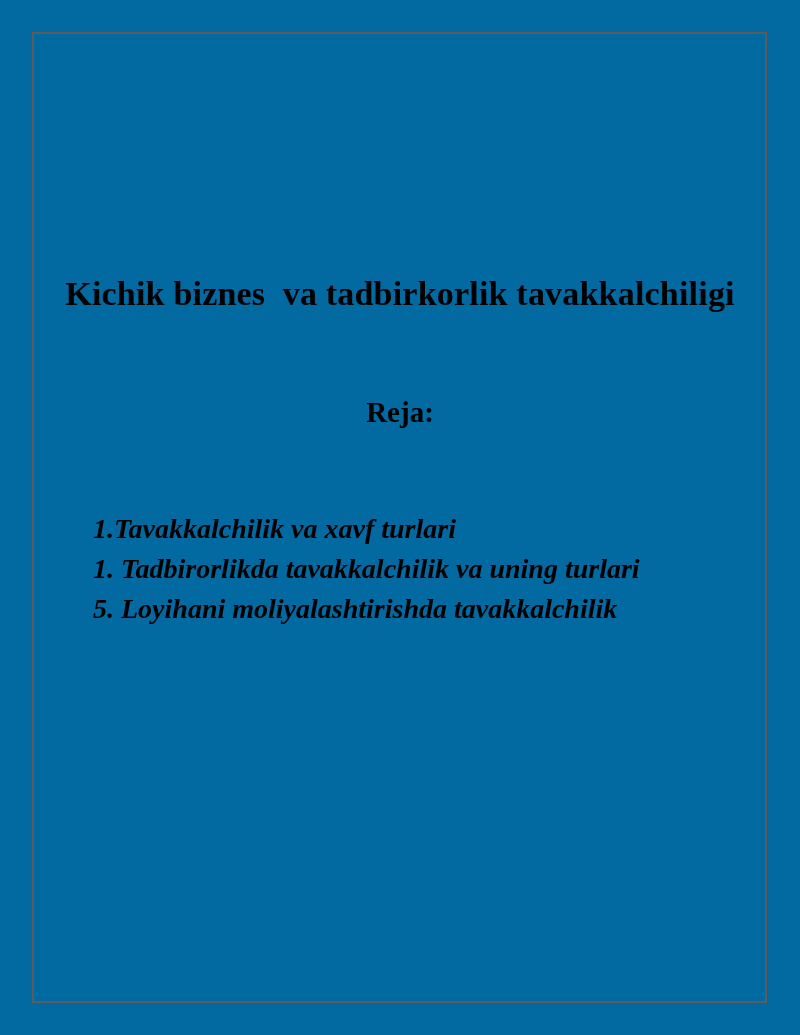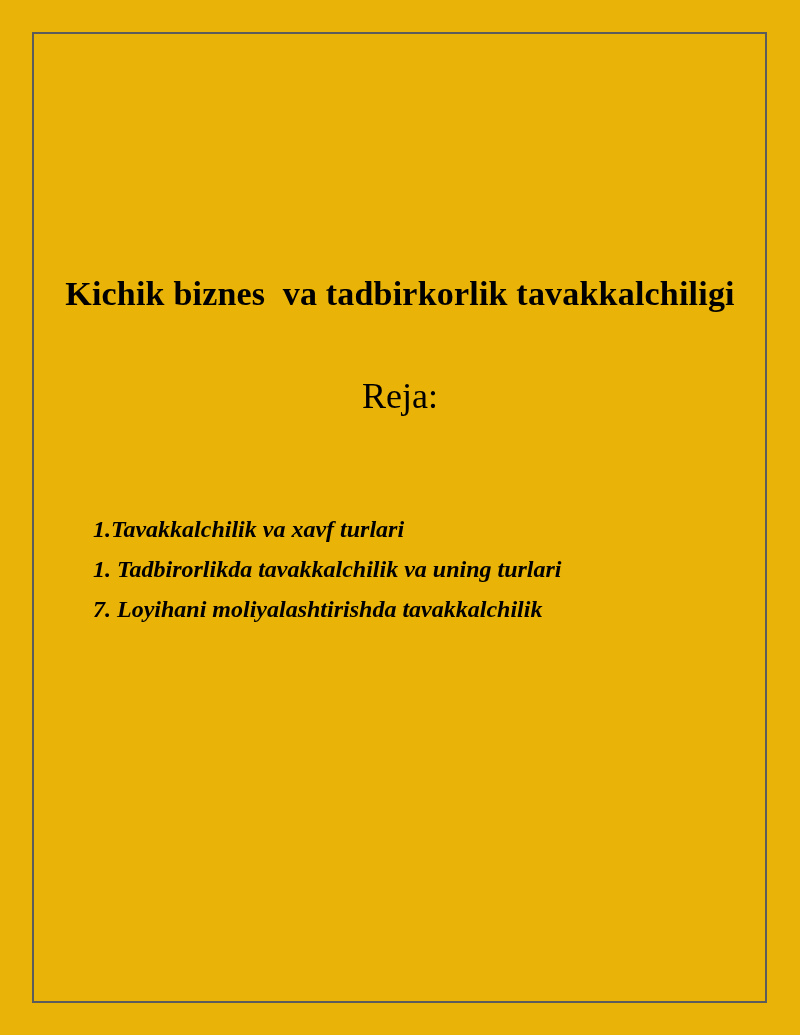--- a/index.html
+++ b/index.html
@@ -4,21 +4,21 @@
 <style>
   html, body {
     margin: 0;
     padding: 0;
     background: #ffffff;
   }
   .page {
     position: relative;
     width: 800px;
     height: 1035px;
-    background: #eab308;
+    background: #0369a1;
     overflow: hidden;
     font-family: "Liberation Serif", serif;
     color: #000000;
   }
   .page-border {
     position: absolute;
     left: 32px;
     top: 32px;
     width: 735px;
     height: 971px;
@@ -39,34 +39,34 @@
     white-space: pre-wrap;
   }
   .doc-title .title-line {
     display: block;
   }
   .section-heading {
     position: absolute;
     top: 379px;
     left: 0;
     right: 0;
-    margin: 0;
+    margin: 16px;
     text-align: center;
-    font-weight: normal;
-    font-size: 36px;
+    font-weight: bold;
+    font-size: 29px;
     line-height: 34px;
   }
   .plan-list {
     position: absolute;
     top: 509px;
     left: 93px;
     right: 70px;
     font-weight: bold;
     font-style: italic;
-    font-size: 24px;
+    font-size: 28px;
     line-height: 40px;
   }
   .plan-item {
     white-space: nowrap;
   }
 </style>
 </head>
 <body>
 
 <div class="page">
@@ -75,16 +75,16 @@
 
   <h1 class="doc-title">
     <span class="title-line">Kichik biznes  va tadbirkorlik tavakkalchiligi</span>
   </h1>
 
   <h2 class="section-heading">Reja:</h2>
 
   <div class="plan-list">
     <div class="plan-item">1.Tavakkalchilik va xavf turlari</div>
     <div class="plan-item">1. Tadbirorlikda tavakkalchilik va uning turlari</div>
-    <div class="plan-item">7. Loyihani moliyalashtirishda tavakkalchilik</div>
+    <div class="plan-item">5. Loyihani moliyalashtirishda tavakkalchilik</div>
   </div>
 
 </div>
 
 </body></html>

